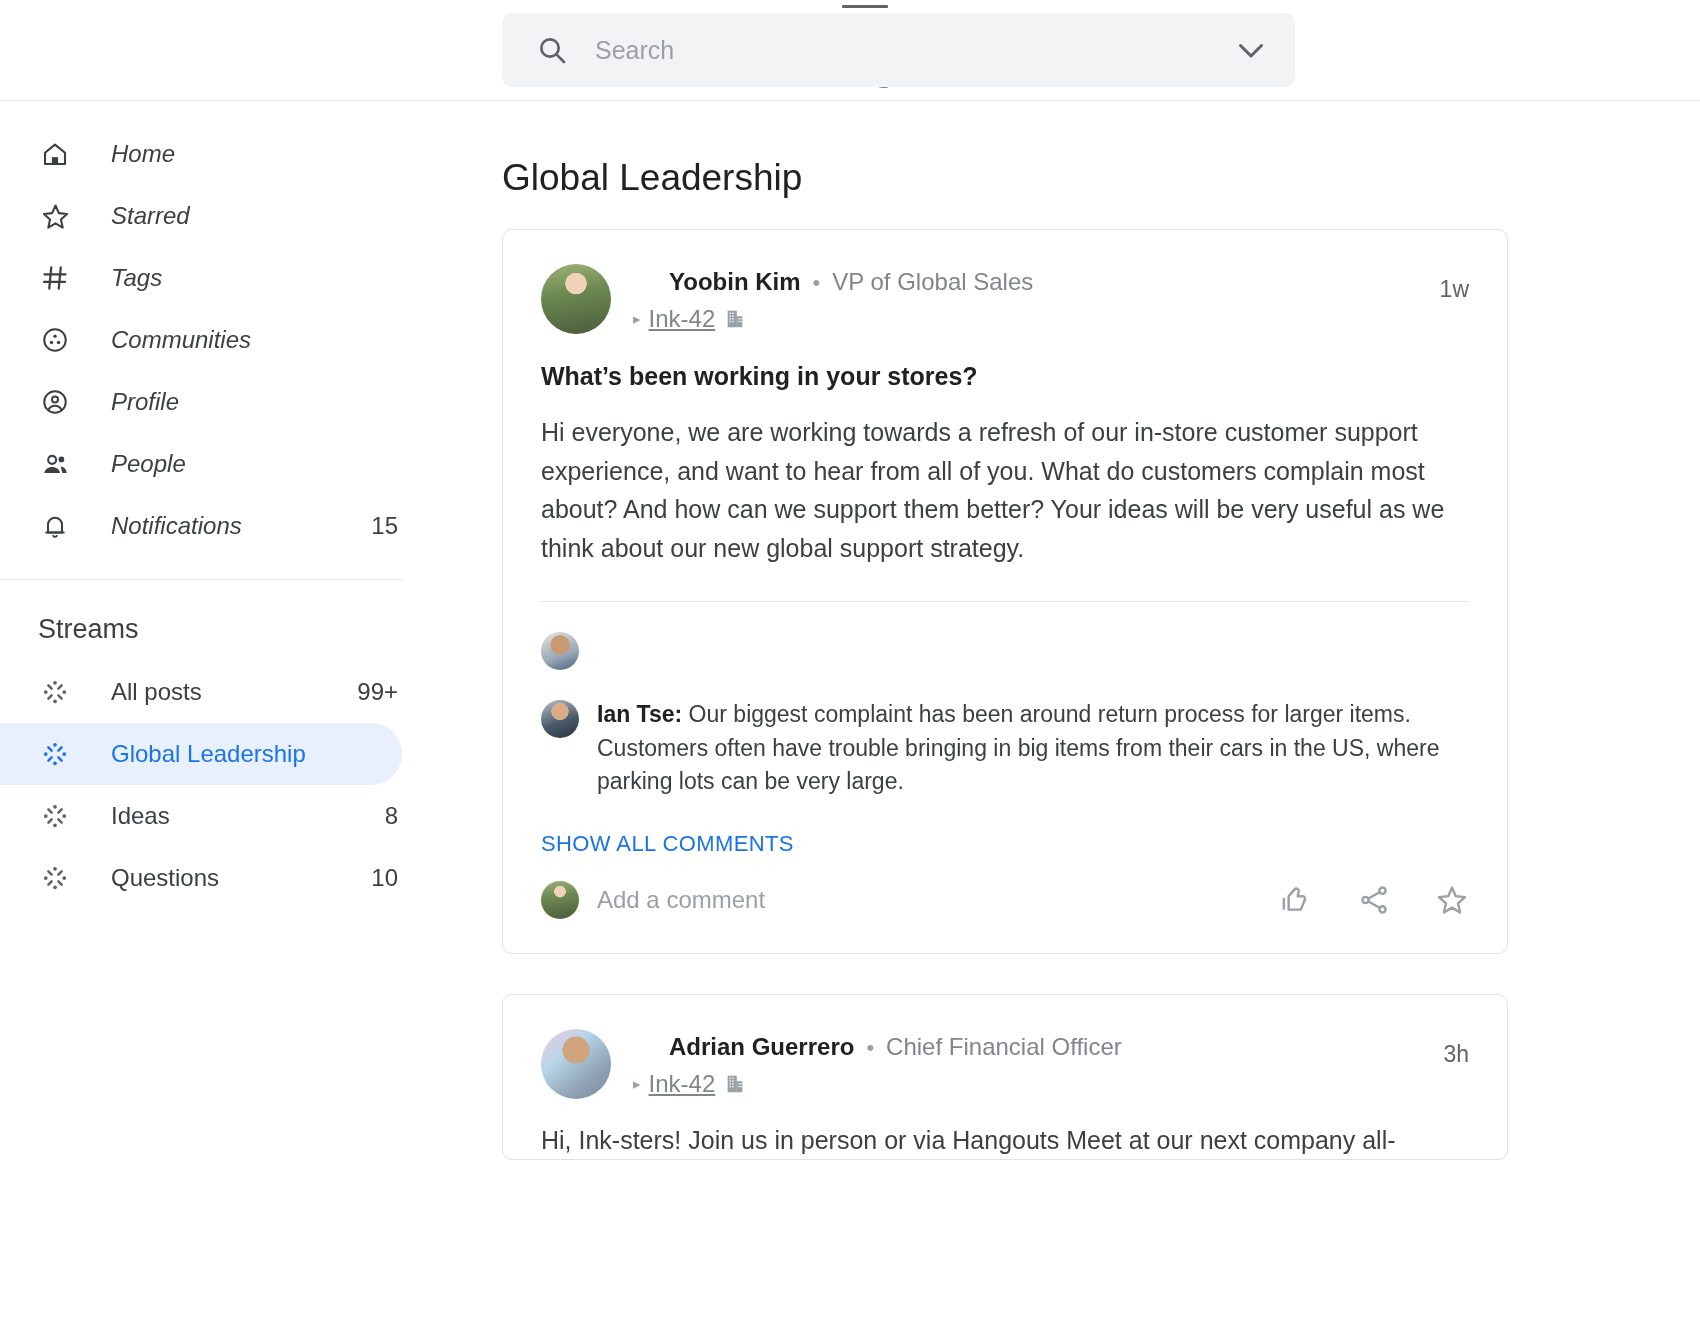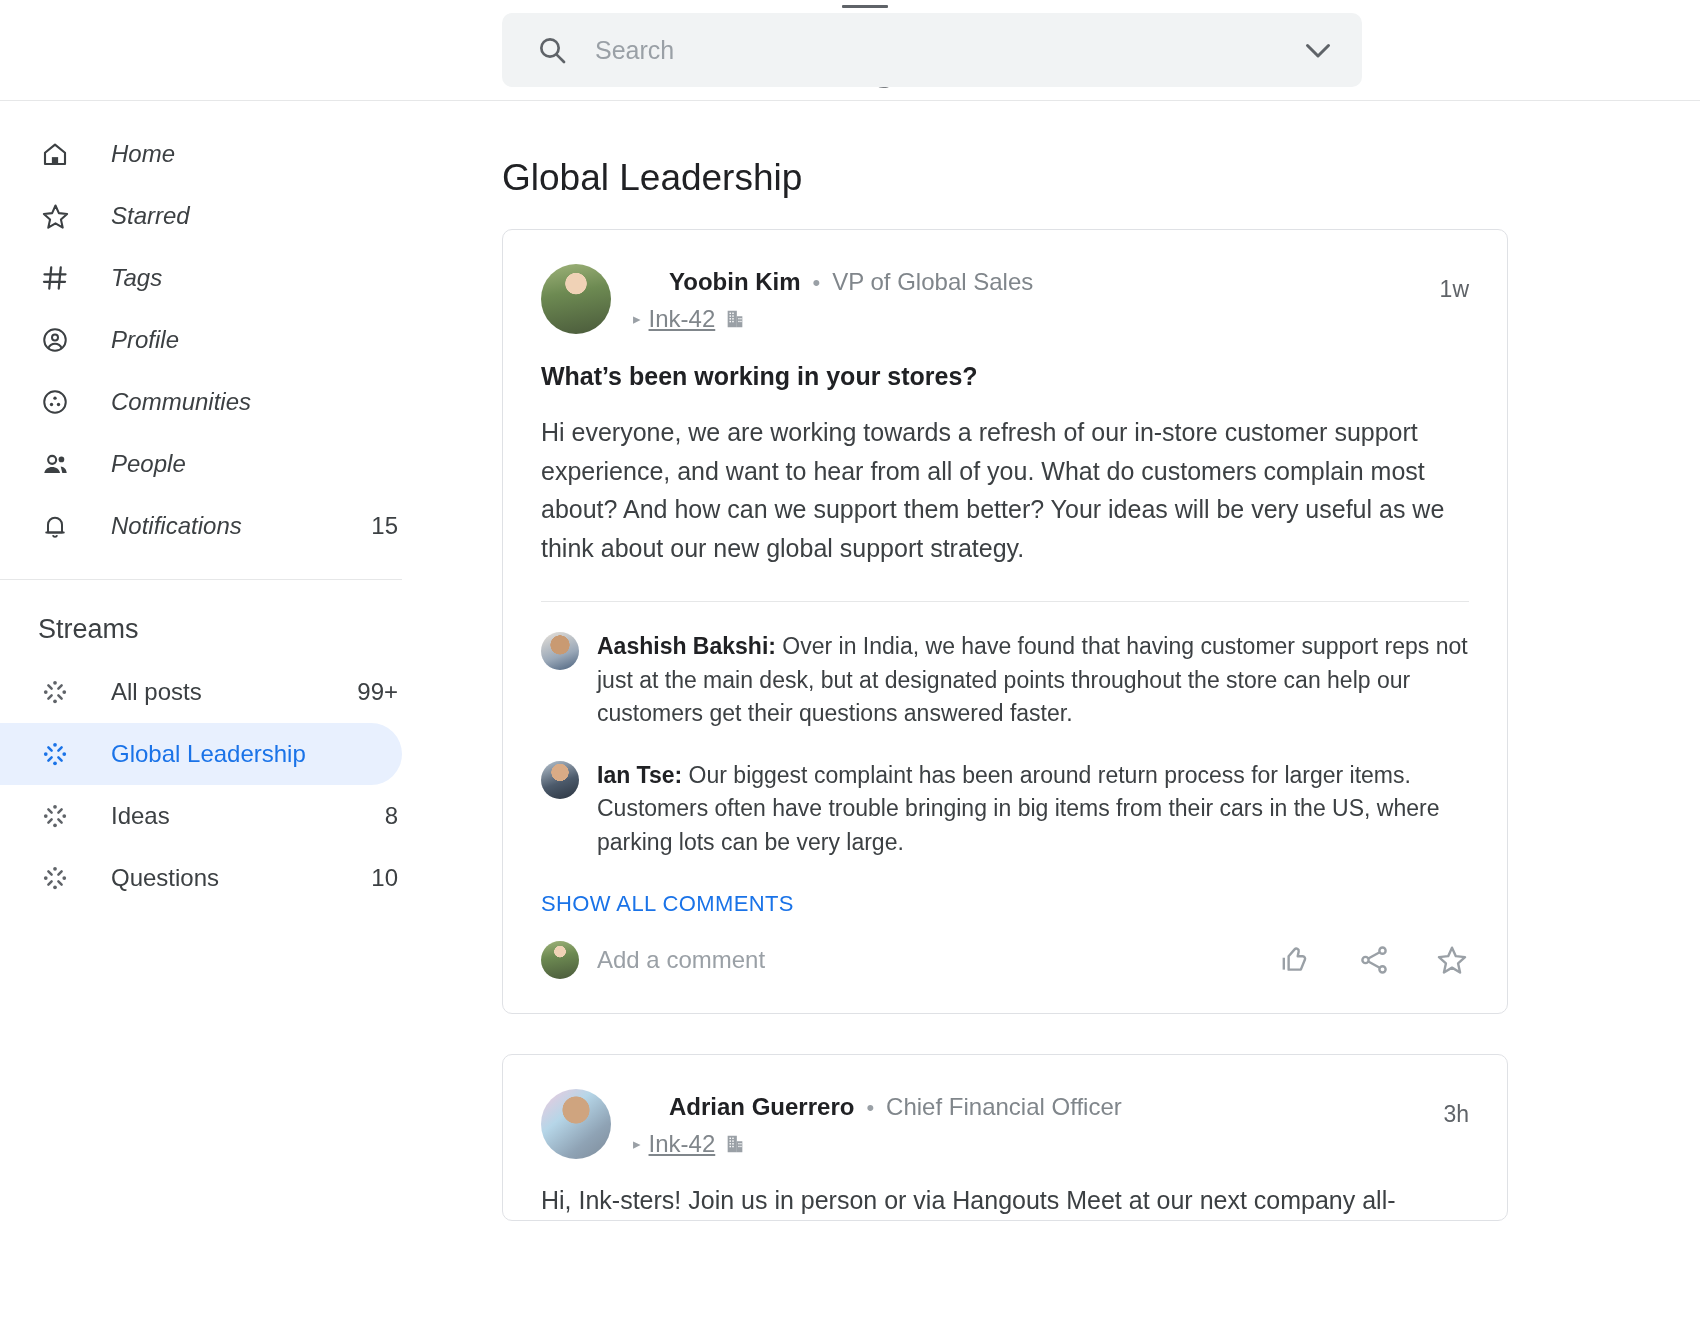--- a/index.html
+++ b/index.html
@@ -37,21 +37,21 @@
     font-size: 47px;
     color: #7c7f83;
     letter-spacing: -1px;
     font-family: "Liberation Sans", sans-serif;
     white-space: nowrap;
   }
   .search-wrap {
     position: absolute;
     left: 502px;
     top: 13px;
-    width: 860px;
+    width: 793px;
     height: 74px;
     background: #f1f3f4;
     border-radius: 10px;
     display: flex;
     align-items: center;
     padding: 0 24px;
   }
   .search-icon { width: 32px; height: 32px; flex: 0 0 auto; margin-left: 10px; }
   .search-input {
     border: none; background: transparent; outline: none;
@@ -305,38 +305,38 @@
         </svg>
       </span>
       <span class="lbl">Tags</span>
       <span class="cnt"></span>
     </div>
 
     <div class="nav-item">
       <span class="ic">
         <svg viewBox="0 0 24 24" width="30" height="30" fill="none" stroke="#3c4043" stroke-width="1.6">
           <circle cx="12" cy="12" r="8.6"></circle>
-          <circle cx="12" cy="10" r="2.4"></circle>
-          <path d="M6.6 18.6c1.1-2.4 3.1-3.6 5.4-3.6s4.3 1.2 5.4 3.6"></path>
-        </svg>
-      </span>
-      <span class="lbl">Profile</span>
-      <span class="cnt"></span>
-    </div>
-
-    <div class="nav-item">
-      <span class="ic">
-        <svg viewBox="0 0 24 24" width="30" height="30" fill="none" stroke="#3c4043" stroke-width="1.6">
-          <circle cx="12" cy="12" r="8.6"></circle>
           <circle cx="12" cy="8.9" r="1.35" fill="#3c4043" stroke="none"></circle>
           <circle cx="9.2" cy="14" r="1.35" fill="#3c4043" stroke="none"></circle>
           <circle cx="14.8" cy="14" r="1.35" fill="#3c4043" stroke="none"></circle>
         </svg>
       </span>
       <span class="lbl">Communities</span>
+      <span class="cnt"></span>
+    </div>
+
+    <div class="nav-item">
+      <span class="ic">
+        <svg viewBox="0 0 24 24" width="30" height="30" fill="none" stroke="#3c4043" stroke-width="1.6">
+          <circle cx="12" cy="12" r="8.6"></circle>
+          <circle cx="12" cy="10" r="2.4"></circle>
+          <path d="M6.6 18.6c1.1-2.4 3.1-3.6 5.4-3.6s4.3 1.2 5.4 3.6"></path>
+        </svg>
+      </span>
+      <span class="lbl">Profile</span>
       <span class="cnt"></span>
     </div>
 
     <div class="nav-item">
       <span class="ic">
         <svg viewBox="0 0 24 24" width="31" height="31" fill="none" stroke="#3c4043" stroke-width="1.6">
           <circle cx="9.4" cy="8.4" r="3.1"></circle>
           <path d="M3.3 18.6c0.5-3 3-4.7 6.1-4.7s5.6 1.7 6.1 4.7z" fill="#3c4043" stroke="none"></path>
           <circle cx="16.6" cy="8.1" r="2.2" fill="#3c4043" stroke="none"></circle>
           <path d="M16 13.6c2.3 0.1 4.2 1.6 4.7 5h-3.4z" fill="#3c4043" stroke="none"></path>
@@ -473,23 +473,20 @@
 
       <div class="post-title">What’s been working in your stores?</div>
       <div class="post-body">Hi everyone, we are working towards a refresh of our in-store customer support experience, and want to hear from all of you. What do customers complain most about? And how can we support them better? Your ideas will be very useful as we think about our new global support strategy.</div>
 
       <div class="hr"></div>
 
       <div class="comment">
         <div class="comment-avatar">
             <div class="ph-aashish"></div>
           </div>
-        <div class="comment-text">
-          <b>Aashish Bakshi:</b><span> Over in India, we have found that having customer support reps not just at the main desk, but at designated points throughout the store can help our customers get their questions answered faster.</span>
-        </div>
       </div>
 
       <div class="comment">
         <div class="comment-avatar">
             <div class="ph-ian"></div>
           </div>
         <div class="comment-text">
           <b>Ian Tse:</b><span> Our biggest complaint has been around return process for larger items. Customers often have trouble bringing in big items from their cars in the US, where parking lots can be very large.</span>
         </div>
       </div>

